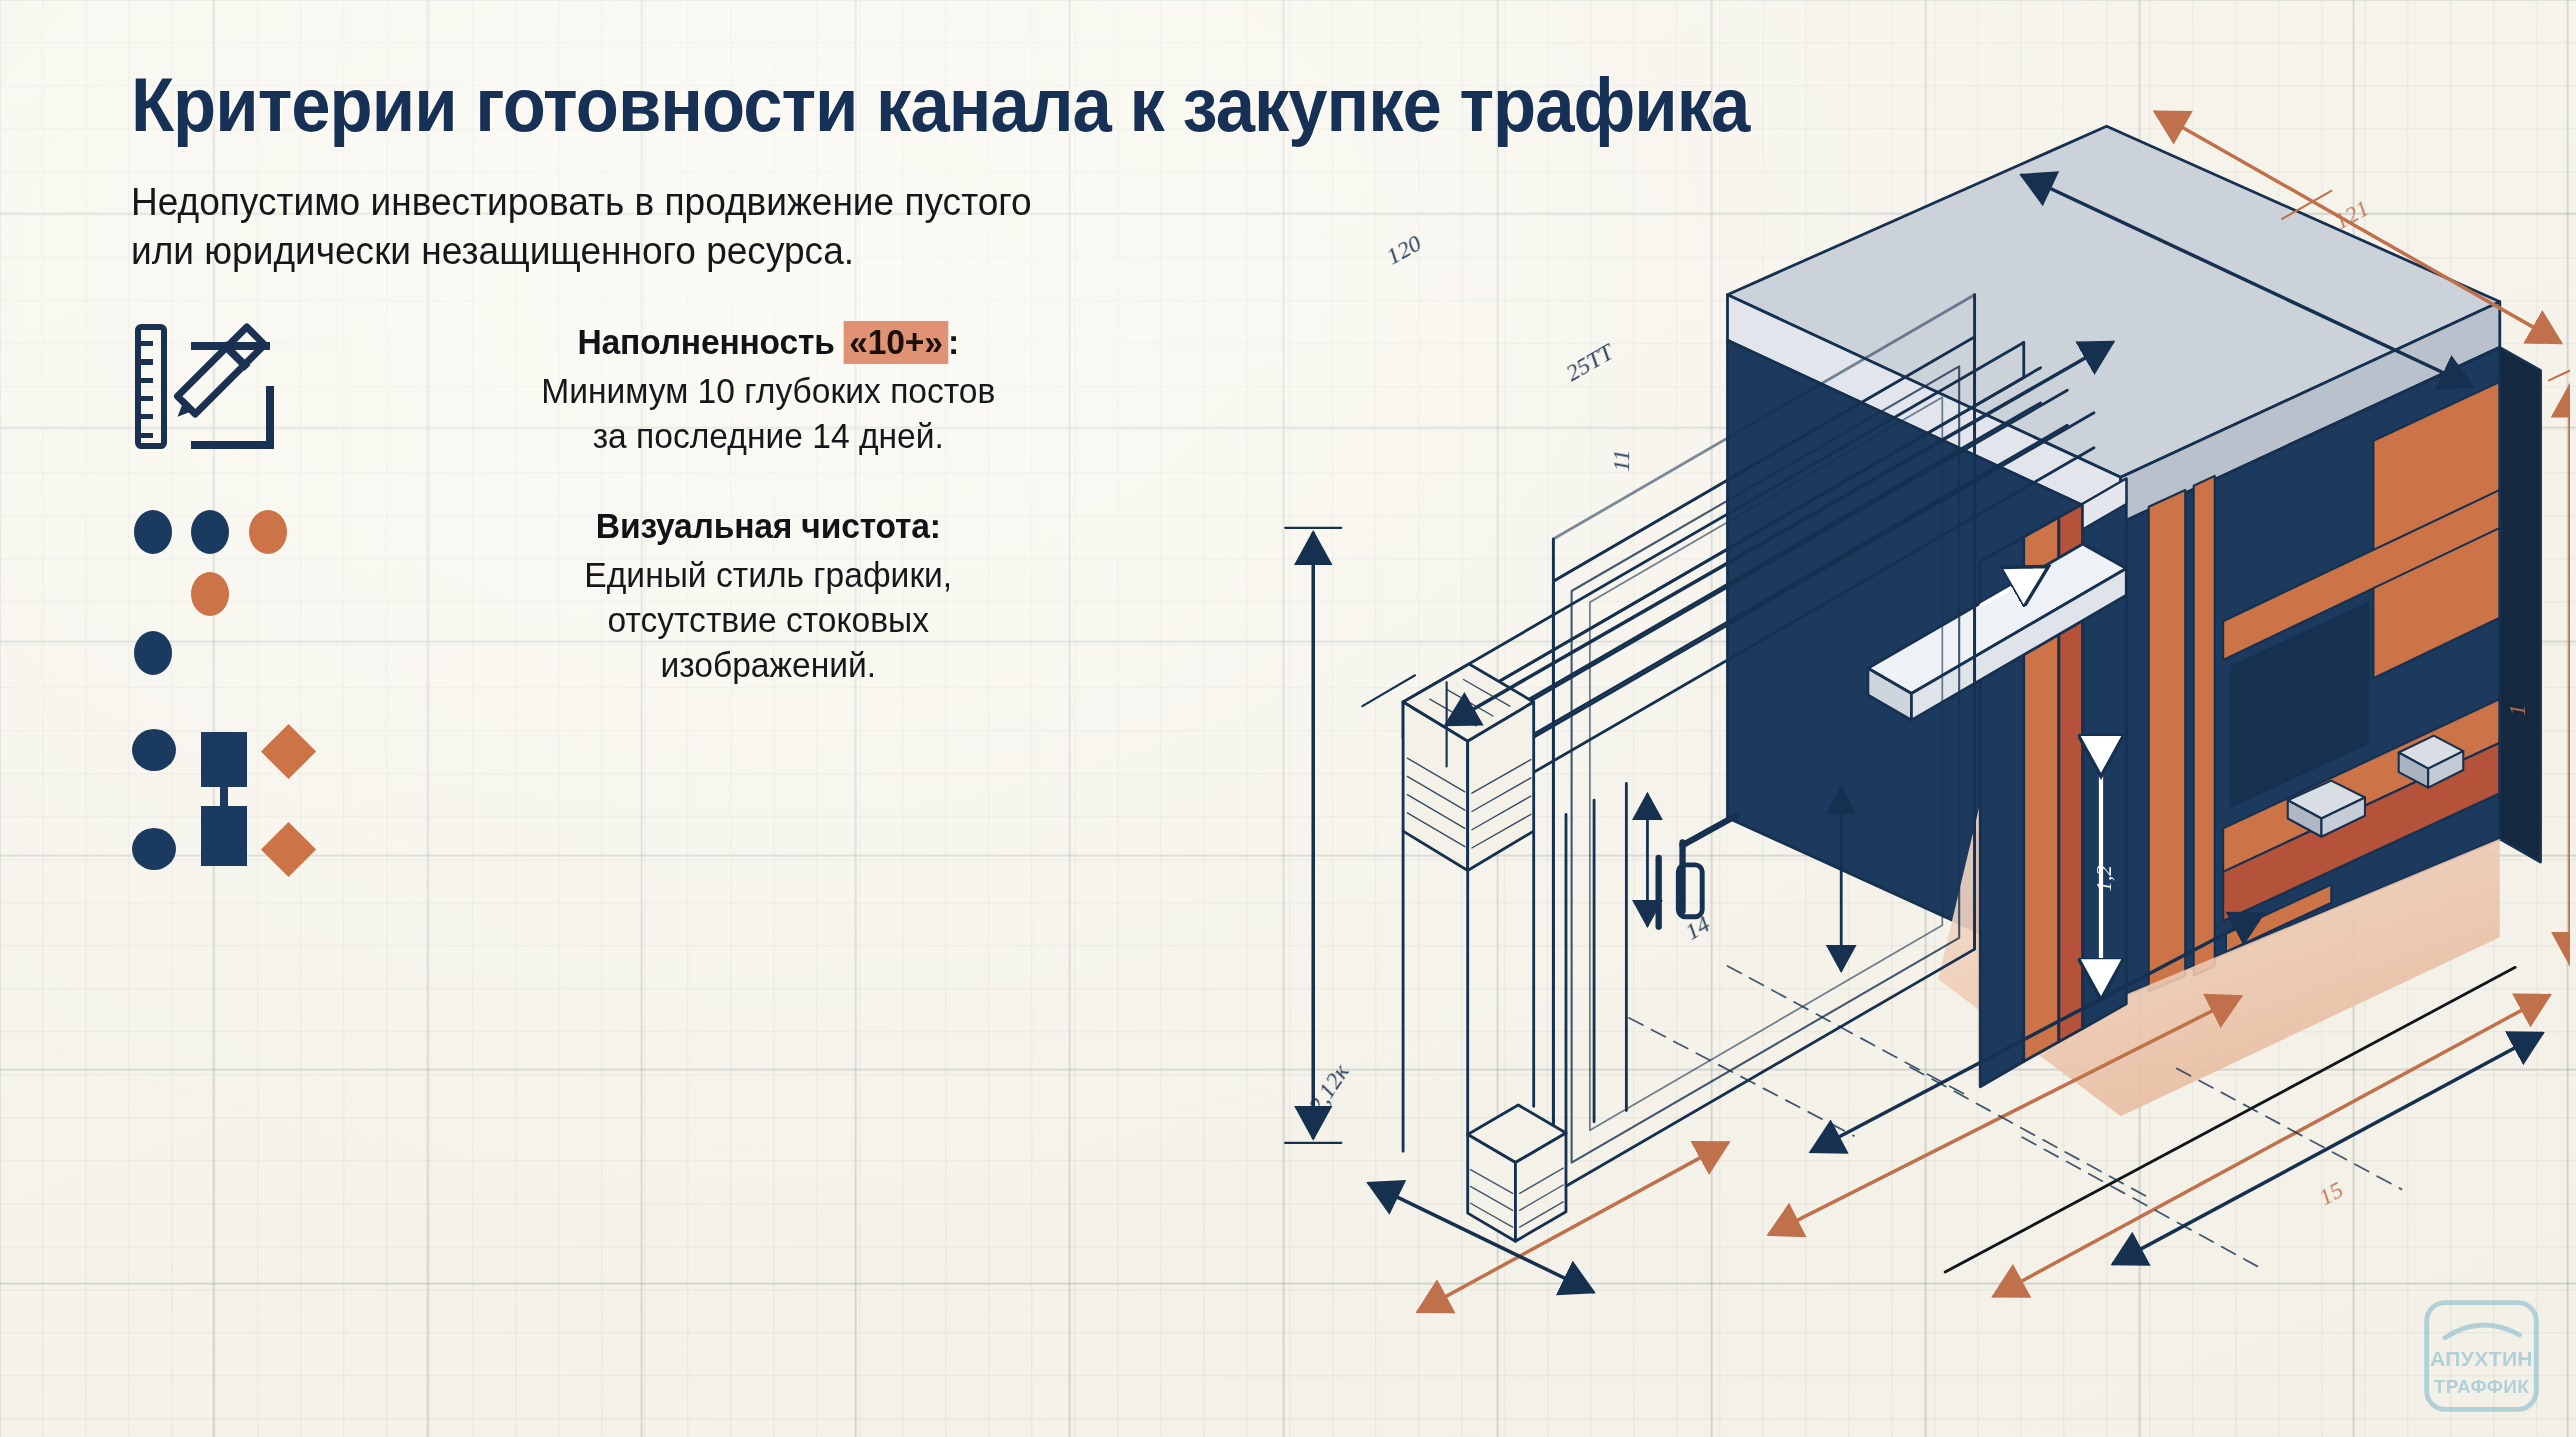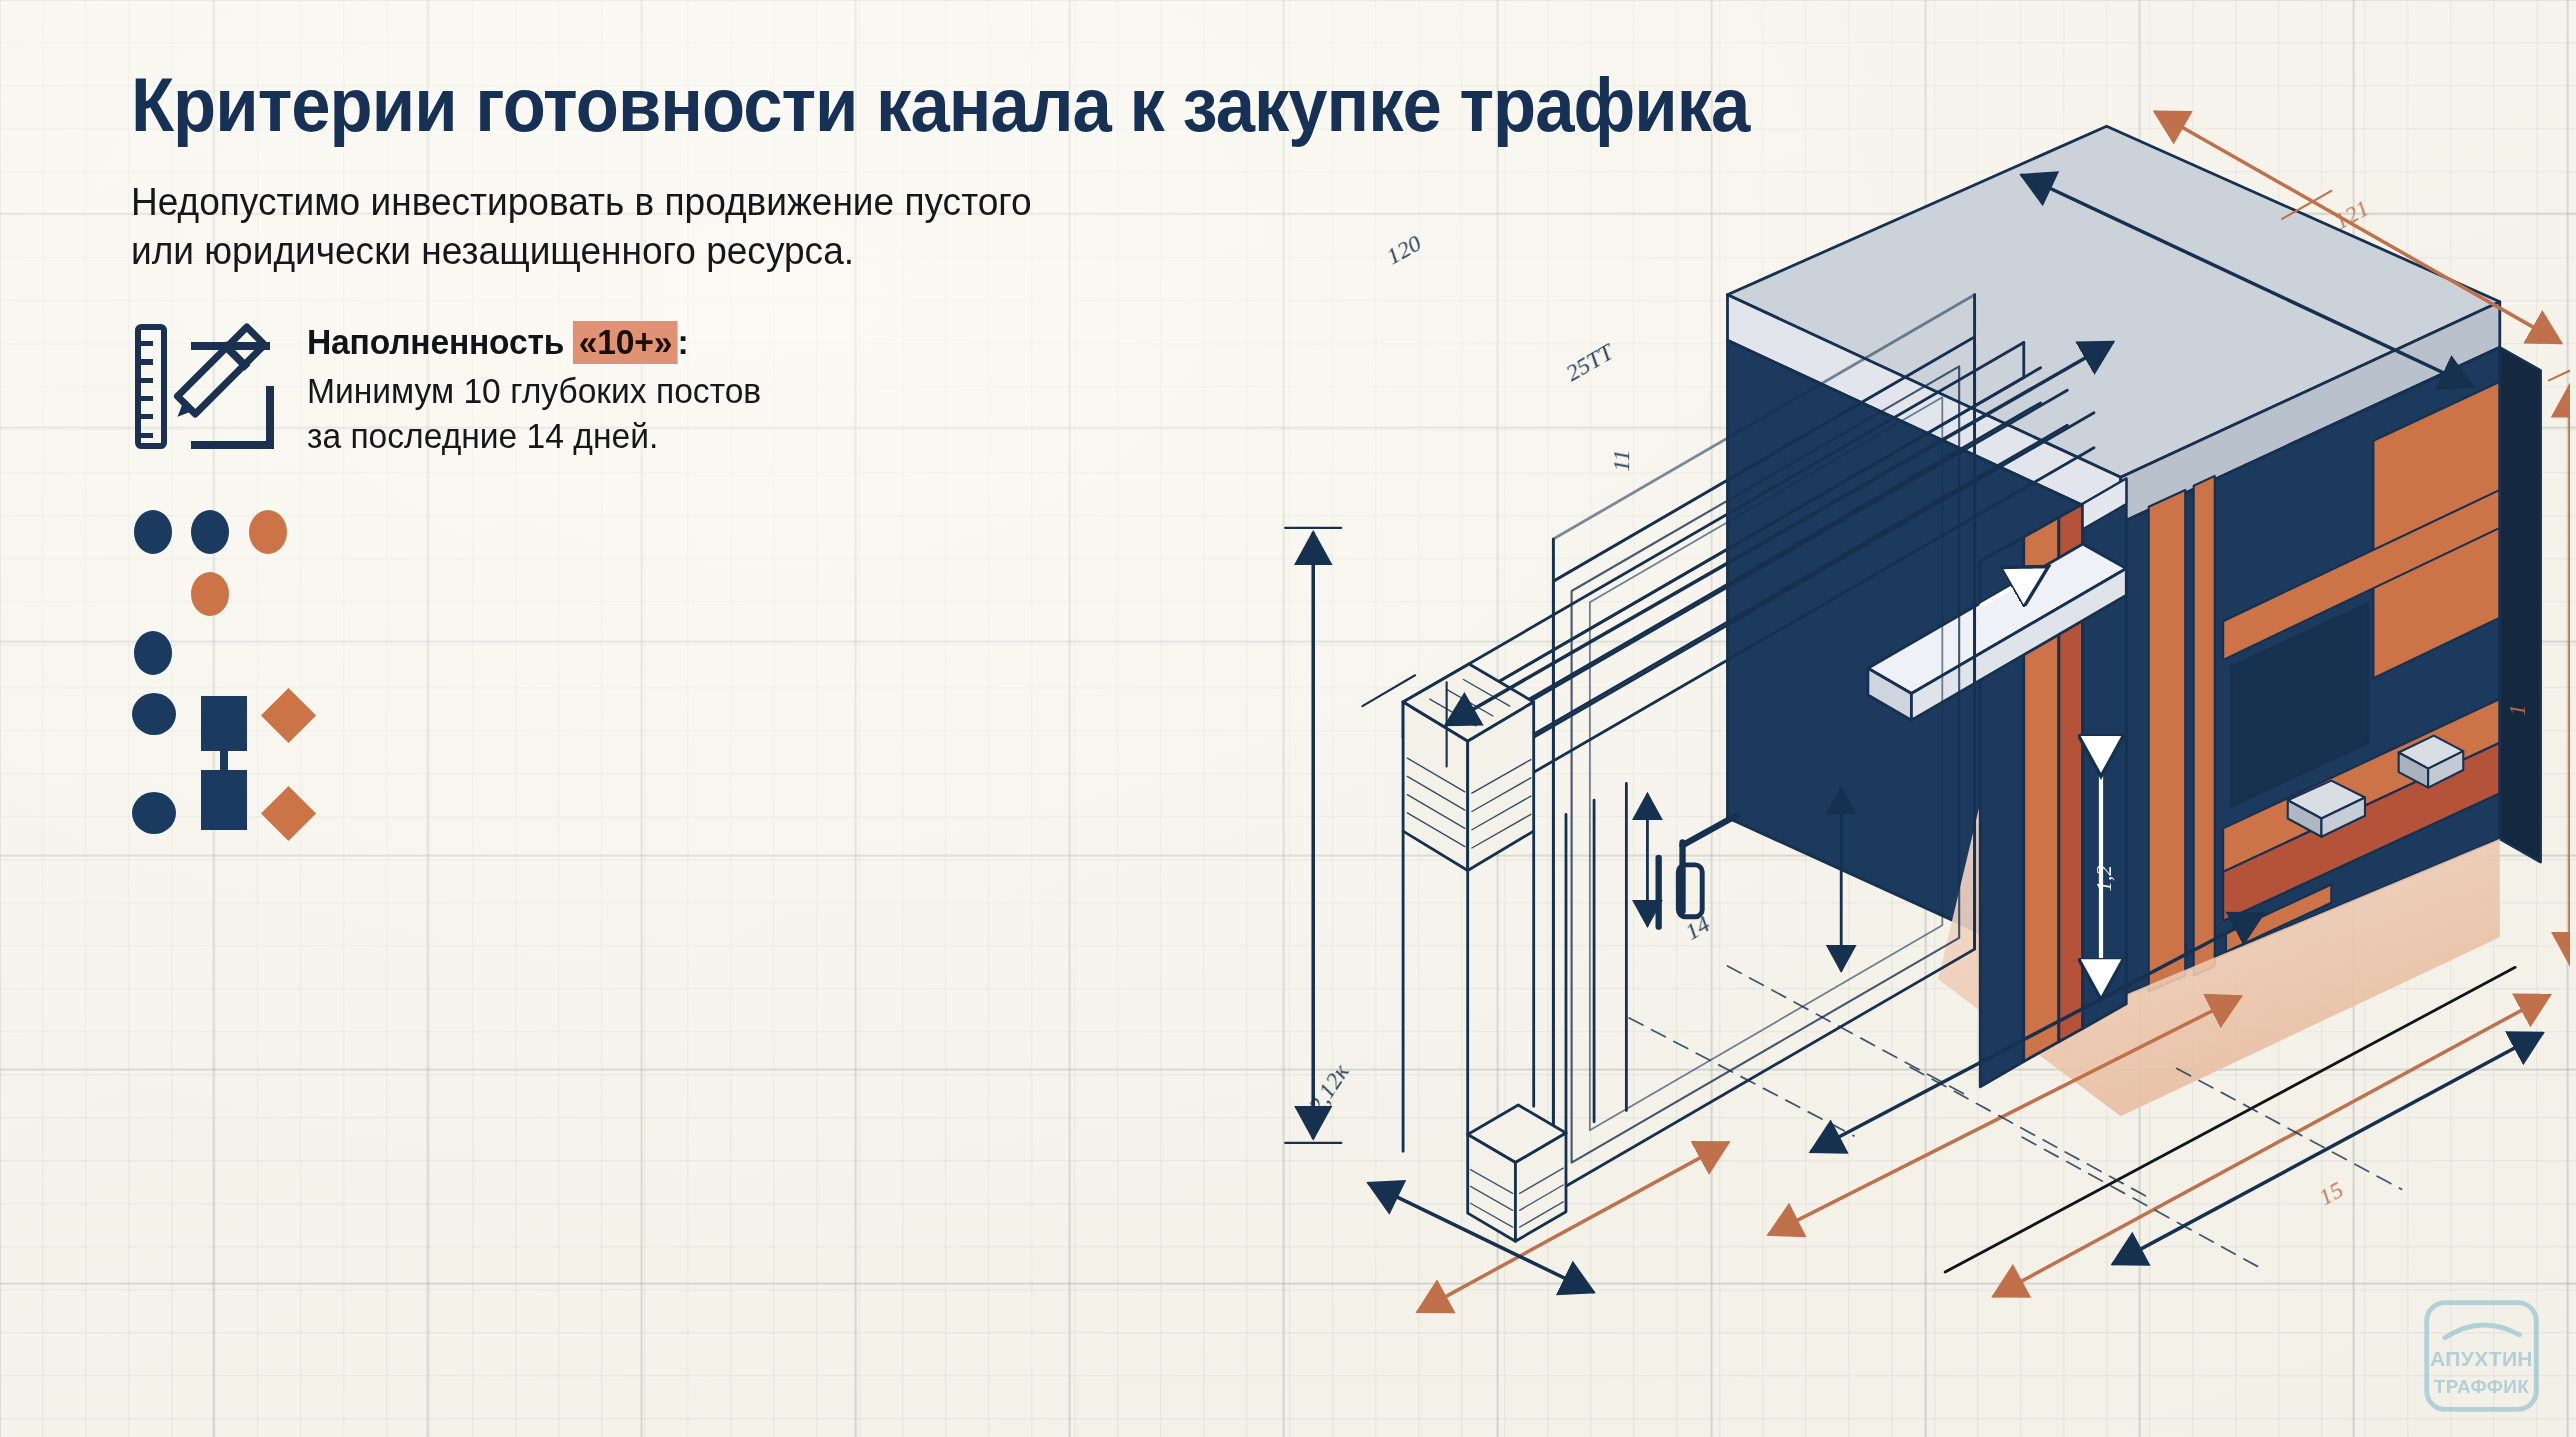--- a/index.html
+++ b/index.html
@@ -68,20 +68,21 @@
     transform-origin:left center;
   }
   #subtitle span{ display:block; }
 
   
   #bullets{ margin-top:46px; }
   .bullet{
     display:flex;
     align-items:flex-start;
     margin-bottom:37px;
+    text-align:center;
   }
   .bullet .ico{
     flex:0 0 176px;
     height:147px;
     position:relative;
     padding-top:5.6px;
   }
   .bullet .txt{ flex:1 1 auto; padding-top:1.4px; }
   .b-head{
     font-size:35px;
@@ -245,20 +246,28 @@
       </div>
     </div>
 
     <div class="bullet">
       <div class="ico">
         <div class="dot nv d1"></div>
         <div class="dot nv d2"></div>
         <div class="dot or d3"></div>
         <div class="dot or d4"></div>
         <div class="dot nv d5"></div>
+      </div>
+      <div class="txt">
+        <div class="b-head">Визуальная чистота:</div>
+        <div class="b-body">
+          <span>Единый стиль графики,</span>
+          <span>отсутствие стоковых</span>
+          <span>изображений.</span>
+        </div>
       </div>
     </div>
 
     <div class="bullet">
       <div class="ico">
         <div class="fc f1"></div>
         <div class="fc f2"></div>
         <div class="funnel">
           <div class="fu"></div>
             <div class="fn"></div>

